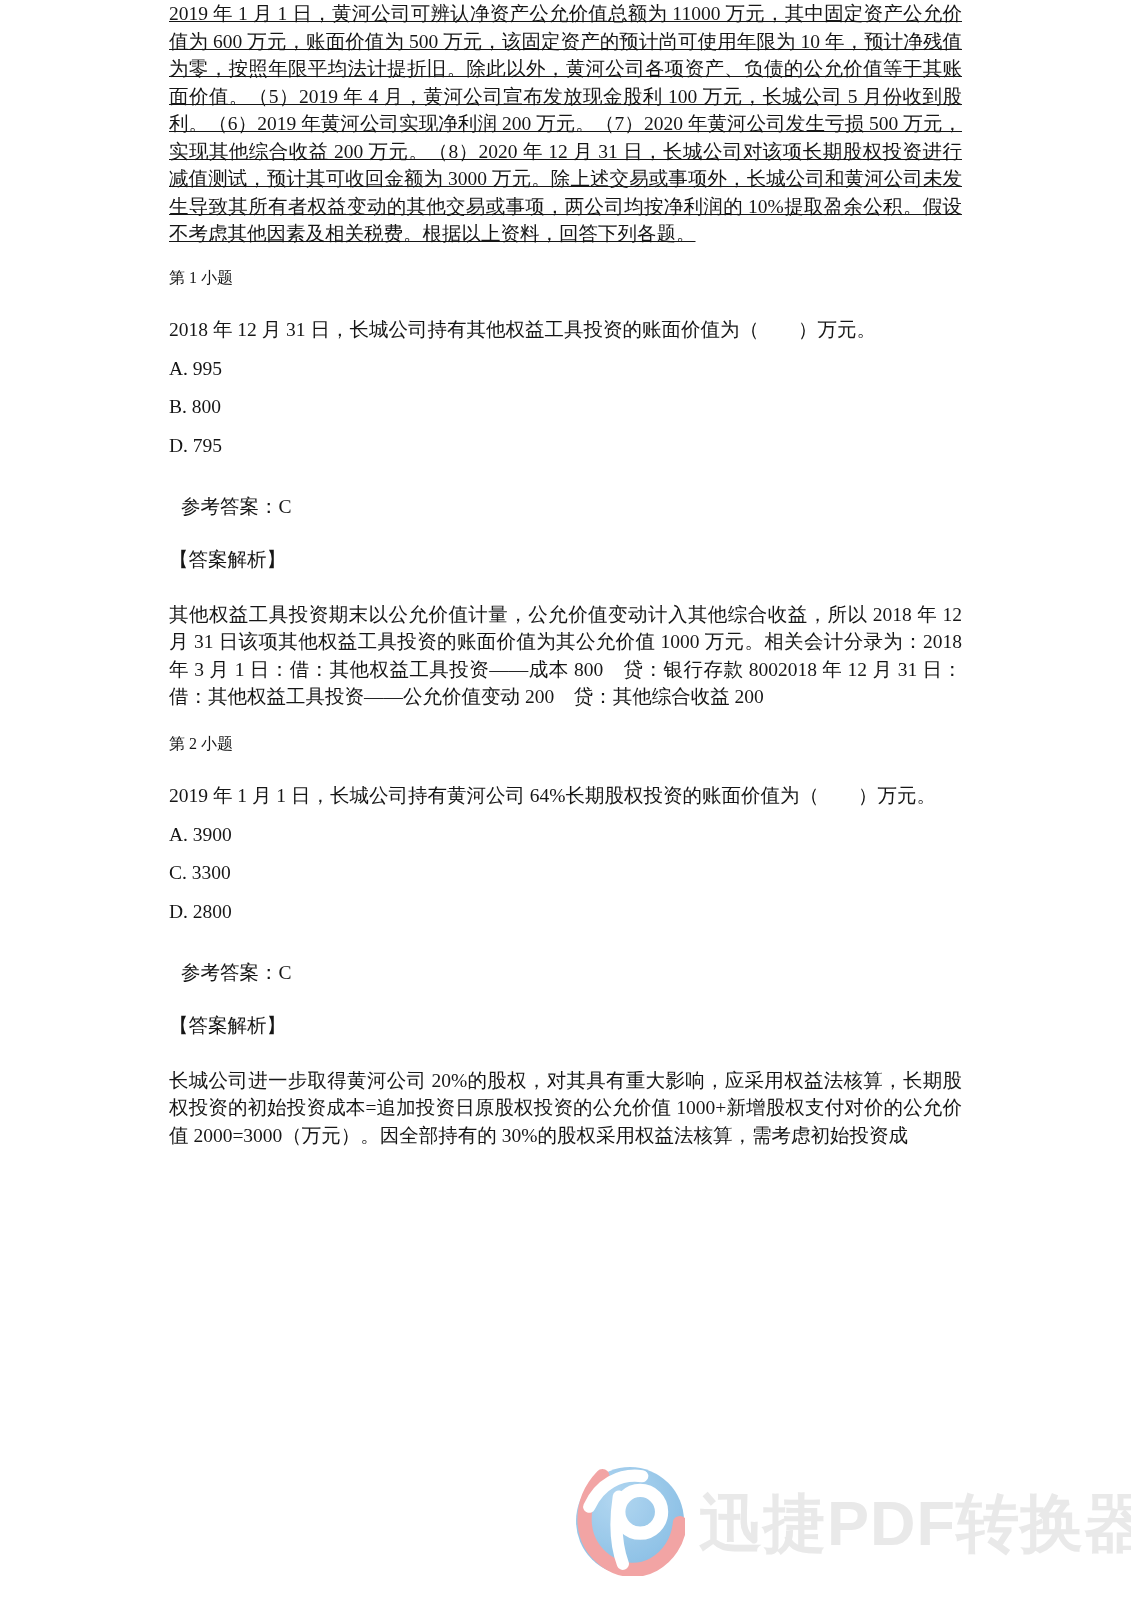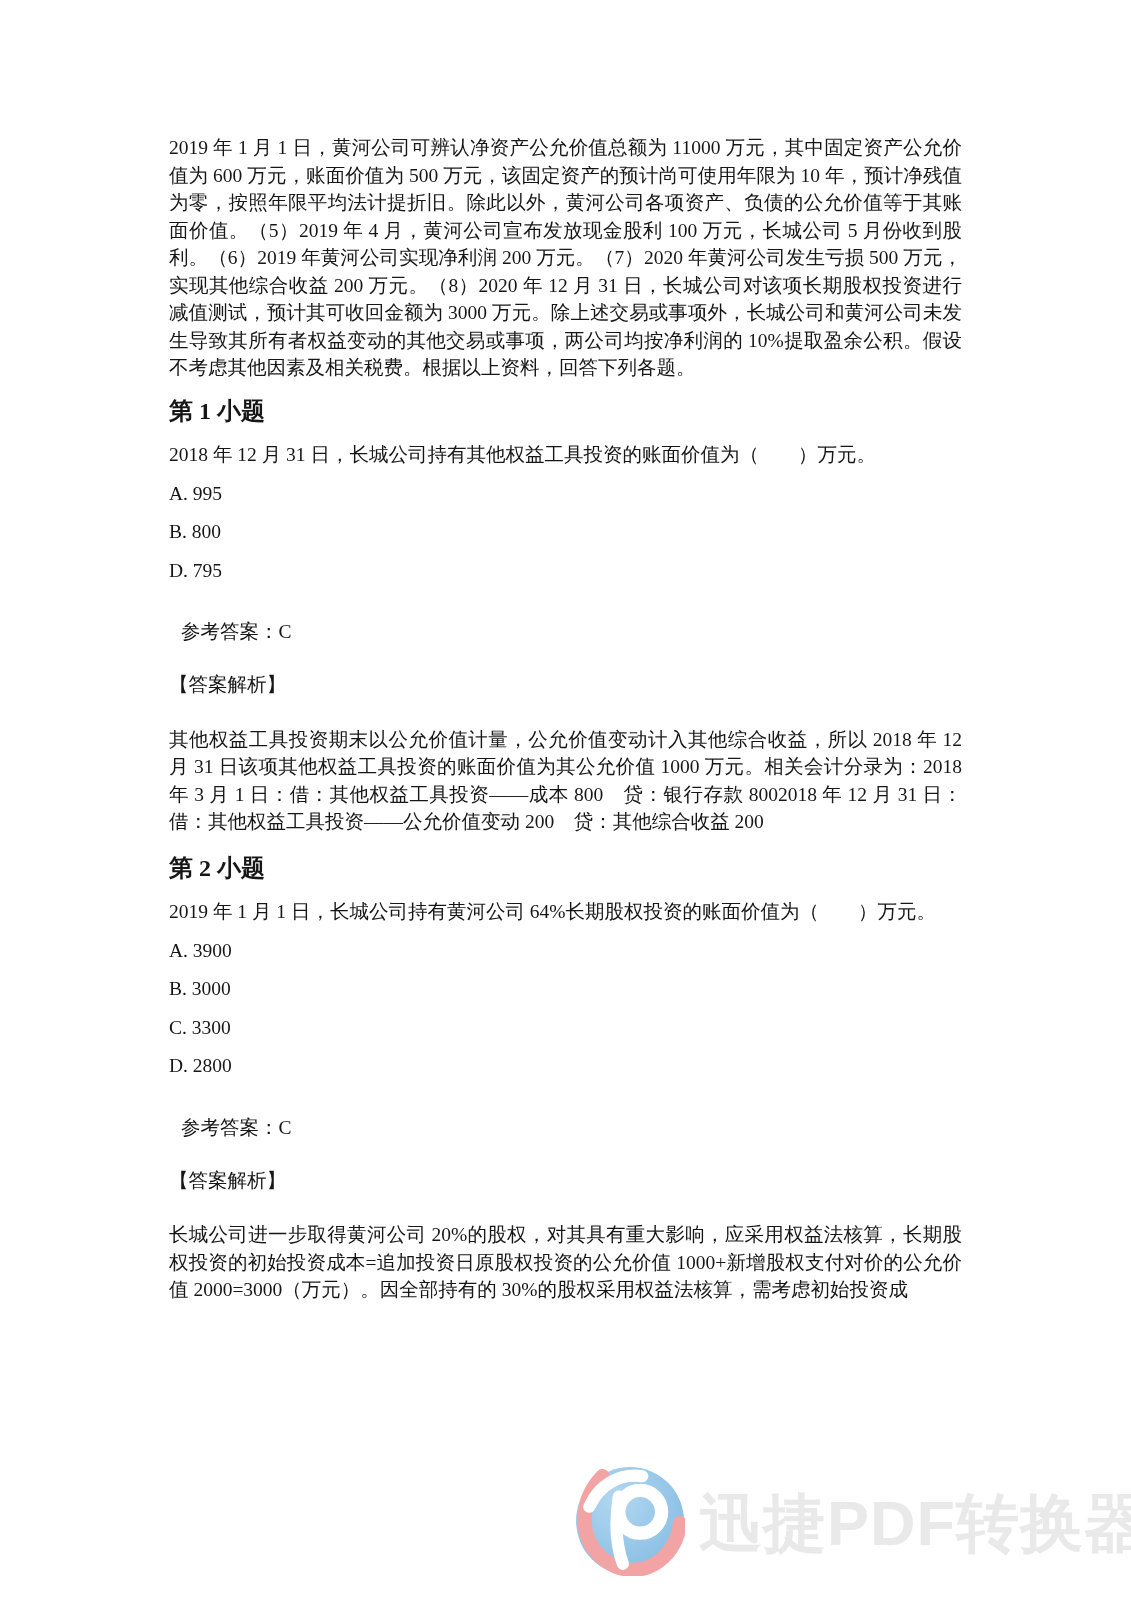--- a/index.html
+++ b/index.html
@@ -17,27 +17,26 @@
     color:var(--text-color);
   }
   .page{
     position:absolute;inset:0;background:var(--page-bg);
   }
   .content{
     position:absolute;left:169px;top:0;width:793px;
     font-size:19.5px;line-height:27.5px;
   }
   .intro{
-    margin-top:134px;
-    text-align:justify;text-justify:inter-ideograph;
+    text-align:justify;text-justify:inter-ideograph;text-decoration:underline;
   }
   .q-heading{
-    font-weight:bold;font-size:24px;margin-top:16px;
+    font-weight:normal;font-size:16px;margin-top:16px;
   }
-  .q-stem{margin-top:16px;}
+  .q-stem{margin-top:25px;}
   .q-option{margin-top:11px;}
   .q-option:first-of-type{margin-top:26px;}
   .q-answer{margin-top:34px;padding-left:12px;}
   .q-analysis-title{margin-top:25.5px;}
   .q-analysis{
     margin-top:27px;
     text-align:justify;text-justify:inter-ideograph;
   }
   .q2 .q-heading{margin-top:19px;}
   .watermark{
@@ -69,21 +68,20 @@
       <p class="q-option">D. 795</p>
       <p class="q-answer">参考答案：C</p>
       <p class="q-analysis-title">【答案解析】</p>
       <p class="q-analysis">其他权益工具投资期末以公允价值计量，公允价值变动计入其他综合收益，所以 2018 年 12 月 31 日该项其他权益工具投资的账面价值为其公允价值 1000 万元。相关会计分录为：2018 年 3 月 1 日：借：其他权益工具投资——成本 800　贷：银行存款 8002018 年 12 月 31 日：借：其他权益工具投资——公允价值变动 200　贷：其他综合收益 200</p>
     </section>
 
     <section class="q2">
       <p class="q-heading">第 2 小题</p>
       <p class="q-stem">2019 年 1 月 1 日，长城公司持有黄河公司 64%长期股权投资的账面价值为（　　）万元。</p>
       <p class="q-option">A. 3900</p>
-      <p class="q-option">B. 3000</p>
       <p class="q-option">C. 3300</p>
       <p class="q-option">D. 2800</p>
       <p class="q-answer">参考答案：C</p>
       <p class="q-analysis-title">【答案解析】</p>
       <p class="q-analysis">长城公司进一步取得黄河公司 20%的股权，对其具有重大影响，应采用权益法核算，长期股权投资的初始投资成本=追加投资日原股权投资的公允价值 1000+新增股权支付对价的公允价值 2000=3000（万元）。因全部持有的 30%的股权采用权益法核算，需考虑初始投资成</p>
     </section>
 
   </div>
 
   <div class="watermark">

